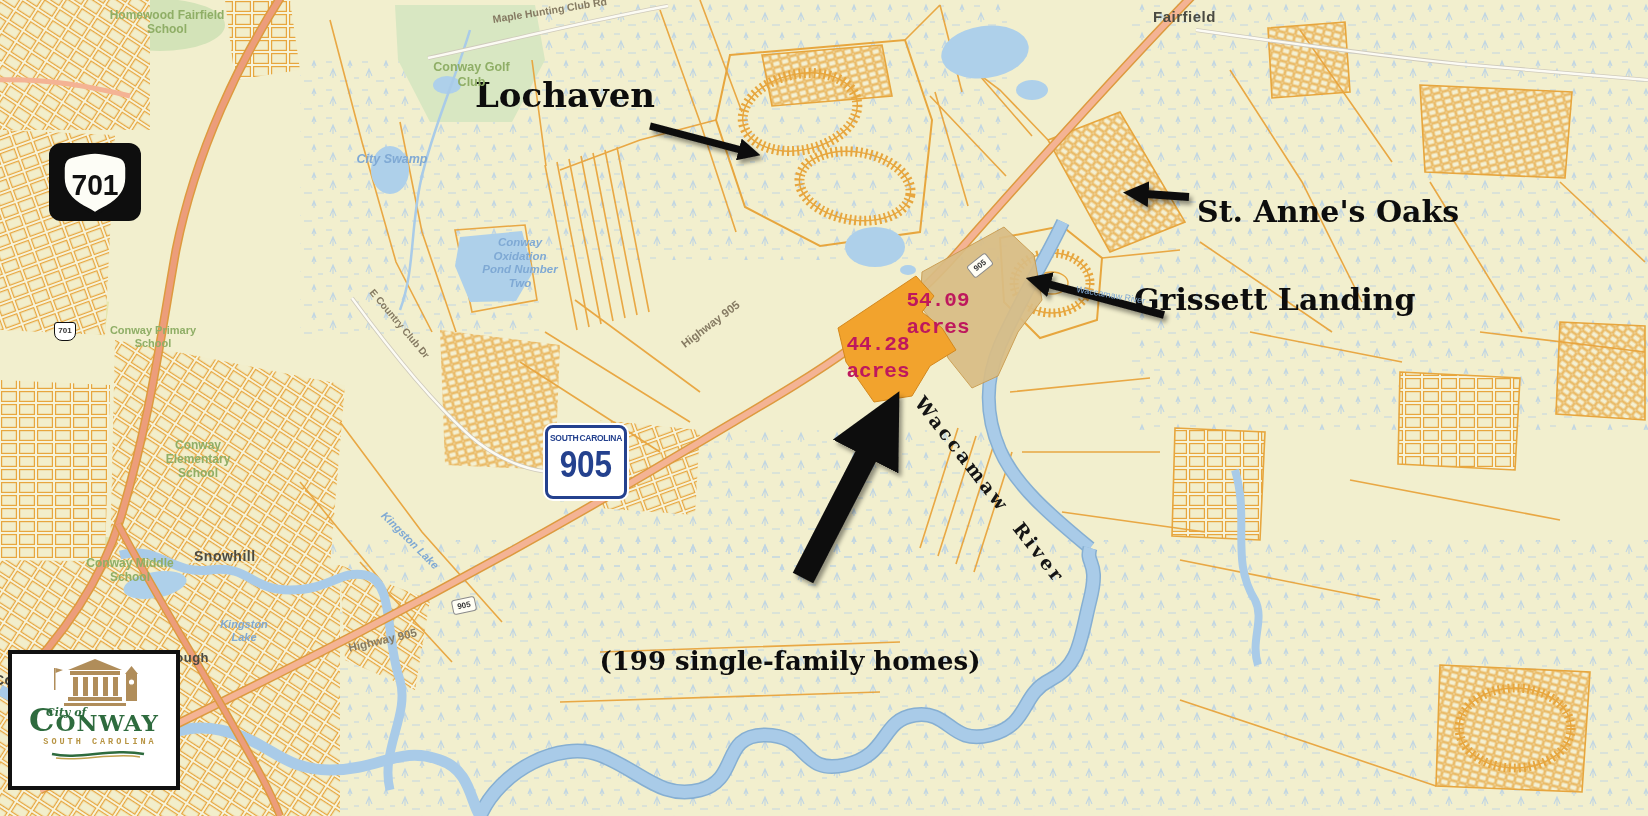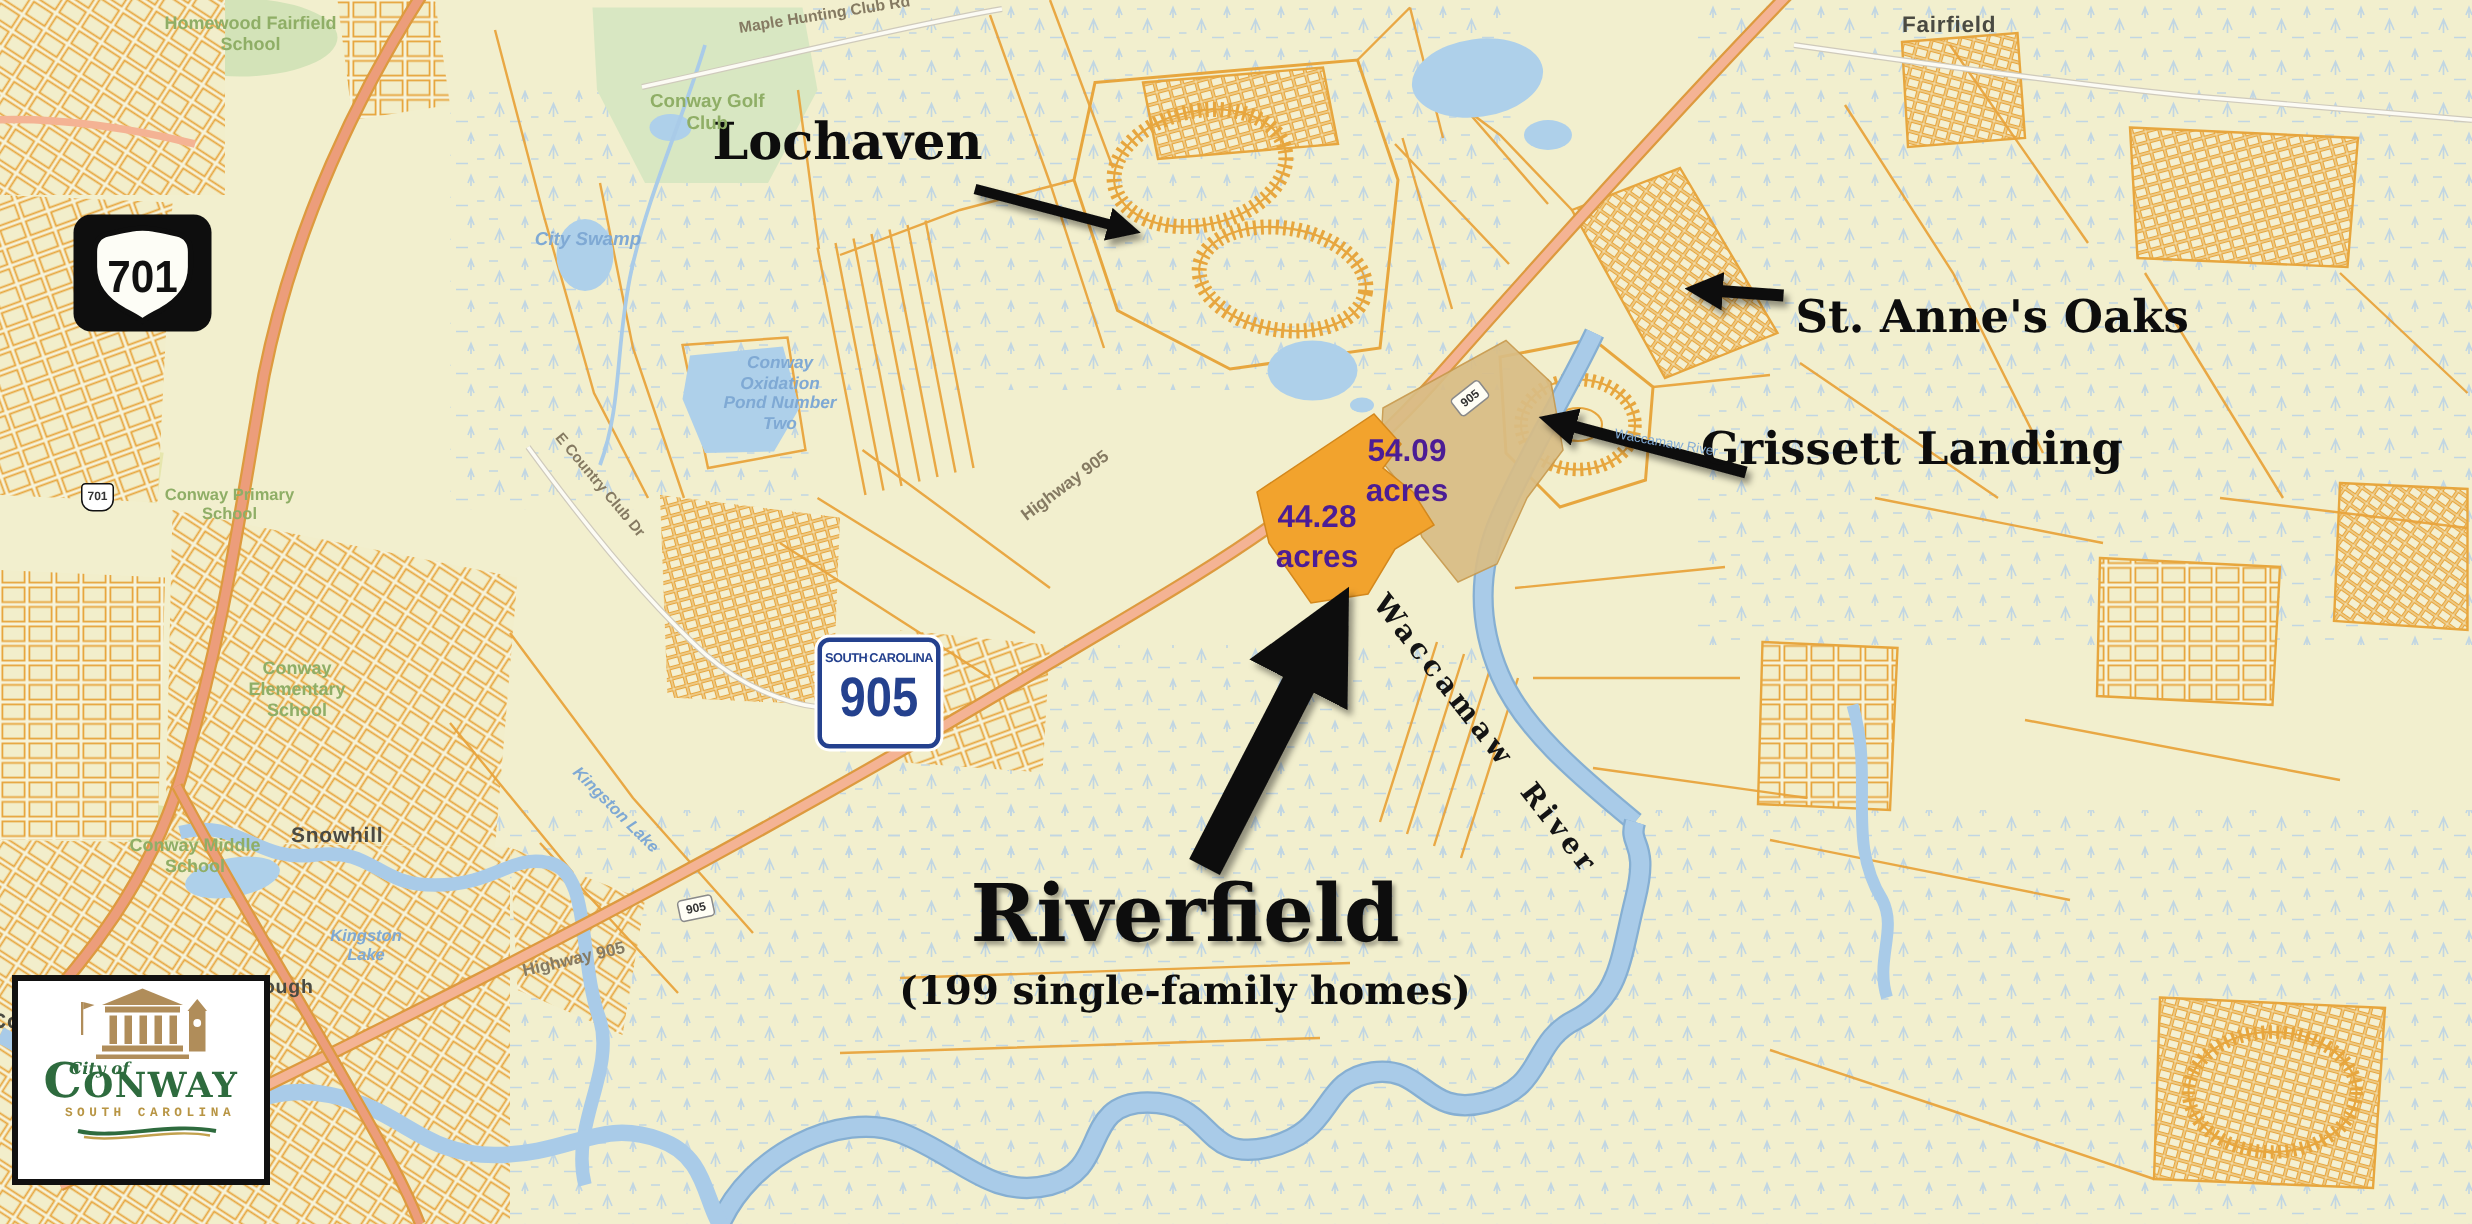--- a/index.html
+++ b/index.html
@@ -8,21 +8,21 @@
   #basemap{position:absolute;left:0;top:0;}
   .lbl{position:absolute;line-height:1.18;white-space:normal;}
   .center{text-align:center;}
   .green{color:#8fae66;font-weight:bold;}
   .blue{color:#7fa9d4;font-style:italic;font-weight:bold;}
   .place{color:#4a4a42;font-weight:bold;letter-spacing:.5px;}
   .road{color:#857a62;font-weight:bold;}
   .anno{font-family:"DejaVu Serif","Liberation Serif",serif;font-weight:bold;color:#0d0d0d;}
   .anno-sub{font-family:"DejaVu Serif","Liberation Serif",serif;font-weight:bold;color:#0d0d0d;}
   .anno-big{text-shadow:2px 3px 3px rgba(0,0,0,.35);}
-  .acres{font-family:Liberation Sans, sans-serif;font-weight:bold;color:#4c1d95;
+  .acres{font-family:Liberation Mono, monospace;font-weight:bold;color:#be185d;
          font-size:21px;line-height:1.3;}
   .acres span{display:block;}
   .wacc{font-family:"DejaVu Serif","Liberation Serif",serif;font-weight:bold;color:#141414;
         letter-spacing:3px;white-space:pre;transform-origin:left top;}
   
   #sc905{position:absolute;left:545px;top:425px;width:82px;height:74px;background:#fff;
          border:3px solid #24418e;border-radius:8px;box-sizing:border-box;
          display:flex;flex-direction:column;align-items:center;box-shadow:0 0 0 2px #fff;}
   #sc905 .hdr{display:flex;align-items:center;justify-content:space-between;width:100%;
               padding:2px 2px 0 2px;box-sizing:border-box;color:#24418e;font-weight:bold;
@@ -230,36 +230,35 @@
     <line x1="803" y1="578" x2="869" y2="450" stroke-width="23" marker-end="url(#ah)"></line>
   </g>
 </svg>
 
 <div class="lbl anno center" style="left:425px;top:75px;width:280px;font-size:34px;">Lochaven</div>
 
 <div class="lbl anno" style="left:1197px;top:178px;font-size:30px;margin-top:16px;">St. Anne's Oaks</div>
 
 <div class="lbl anno" style="left:1134px;top:282px;font-size:30px;">Grissett Landing</div>
 
-<div class="lbl anno anno-big center" style="left:590px;top:578px;width:400px;font-size:53px;">Riverfield</div>
 <div class="lbl anno-sub center" style="left:590px;top:646px;width:400px;font-size:26px;">(199 single-family homes)</div>
 
 <div class="lbl acres center" style="left:886px;top:287px;width:104px;">
   <span>54.09</span>
   <span>acres</span>
 </div>
 <div class="lbl acres center" style="left:826px;top:331px;width:104px;">
   <span>44.28</span>
   <span>acres</span>
 </div>
 
 <div class="lbl wacc" style="left:928px;top:392px;font-size:19px;transform:rotate(52deg);">Waccamaw  River</div>
 <div class="lbl" style="left:1076px;top:290px;font-size:9px;color:#82abd6;transform:rotate(10deg);white-space:nowrap;">Waccamaw River</div>
 
-<div class="lbl place" style="left:1268px;top:8px;font-size:15px;">Fairfield</div>
+<div class="lbl place" style="left:1153px;top:8px;font-size:15px;">Fairfield</div>
 <div class="lbl place" style="left:194px;top:548px;font-size:14px;">Snowhill</div>
 <div class="lbl place" style="left:100px;top:650px;font-size:13px;">Conwayborough</div>
 <div class="lbl place" style="left:-6px;top:672px;font-size:14px;">Conway</div>
 
 <div class="lbl green center" style="left:92px;top:8px;width:150px;font-size:12px;">Homewood Fairfield School</div>
 <div class="lbl green center" style="left:424px;top:60px;width:95px;font-size:12.5px;">Conway Golf Club</div>
 <div class="lbl green center" style="left:108px;top:324px;width:90px;font-size:11px;">Conway Primary School</div>
 <div class="lbl green center" style="left:152px;top:438px;width:92px;font-size:12px;">Conway Elementary School</div>
 <div class="lbl green center" style="left:76px;top:556px;width:108px;font-size:12px;">Conway Middle School</div>
 

